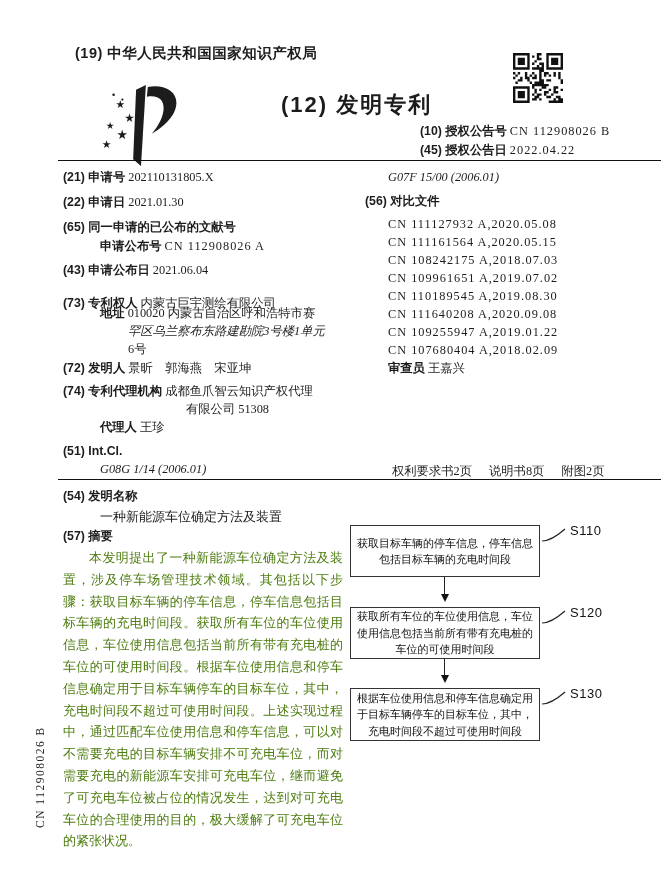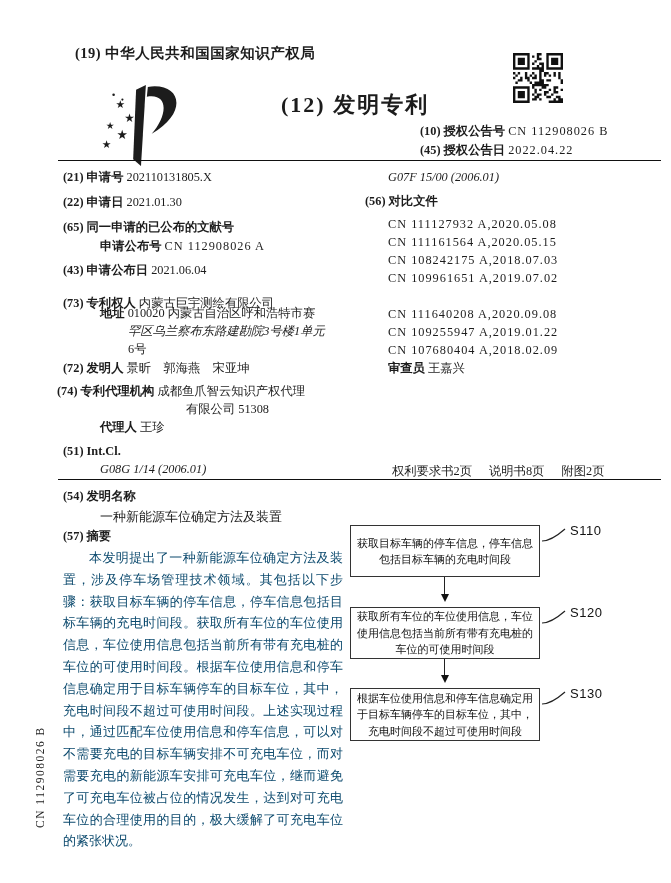--- a/index.html
+++ b/index.html
@@ -2,32 +2,32 @@
 <html><head>
 <meta charset="utf-8">
 <style>
   html,body{margin:0;padding:0;background:#e8e8e8;}
   .page{
     position:relative;width:671px;height:883px;background:#ffffff;
     font-family:"Liberation Serif","DejaVu Serif",serif;color:#1c1c1c;
     overflow:hidden;margin:0 auto;
   }
   .abs{position:absolute;}
-  .lbl{font-family:Liberation Serif, serif;font-weight:700;}
+  .lbl{font-family:Liberation Sans, sans-serif;font-weight:700;}
   .val{font-family:"Liberation Serif","DejaVu Serif",serif;font-weight:400;}
   .ital{font-style:italic;}
   .row{font-size:12.3px;line-height:15px;white-space:nowrap;}
   .code{letter-spacing:1px;}
   .divider{border-top:1.6px solid #111;height:0;}
   .office{font-size:14.5px;letter-spacing:0.5px;}
   .kind{font-size:22px;letter-spacing:2px;}
   .publine{font-size:12.3px;white-space:nowrap;}
   .abstract{
     width:280px;font-size:13px;line-height:21.8px;text-align:justify;
-    text-indent:2em;color:#0c4a6e;
+    text-indent:2em;color:#4d7c0f;
   }
   .fc-box{
     position:absolute;border:1px solid #333;background:#fff;
     font-size:11px;line-height:16.5px;text-align:center;
     display:flex;align-items:center;justify-content:center;
     padding:1px 3px;box-sizing:border-box;color:#111;
   }
   .fc-label{
     position:absolute;font-family:"Liberation Sans","DejaVu Sans",sans-serif;
     font-size:13px;color:#111;letter-spacing:0.5px;
@@ -114,21 +114,21 @@
   <div class="abs row" style="left:128px;top:324px;font-style:italic;">
     <span class="val">罕区乌兰察布东路建勘院3号楼1单元</span>
   </div>
   <div class="abs row" style="left:128px;top:342px;">
     <span class="val">6号</span>
   </div>
   <div class="abs row" style="left:63px;top:361px;">
     <span class="lbl">(72) 发明人</span>
     <span class="val">景昕　郭海燕　宋亚坤</span>
   </div>
-  <div class="abs row" style="left:57px;top:384px;">
+  <div class="abs row" style="left:63px;top:384px;">
     <span class="lbl">(74) 专利代理机构</span>
     <span class="val">成都鱼爪智云知识产权代理</span>
   </div>
   <div class="abs row" style="left:186px;top:402px;">
     <span class="val">有限公司 51308</span>
   </div>
   <div class="abs row" style="left:100px;top:420px;">
     <span class="lbl">代理人</span>
     <span class="val">王珍</span>
   </div>
@@ -142,20 +142,21 @@
   <div class="abs row ital" style="left:388px;top:170px;">
     <span class="val ital">G07F 15/00 (2006.01)</span>
   </div>
   <div class="abs row" style="left:365px;top:194px;">
     <span class="lbl">(56) 对比文件</span>
   </div>
   <div class="abs row code" style="left:388px;top:217px;">CN 111127932 A,2020.05.08</div>
   <div class="abs row code" style="left:388px;top:235px;">CN 111161564 A,2020.05.15</div>
   <div class="abs row code" style="left:388px;top:253px;">CN 108242175 A,2018.07.03</div>
   <div class="abs row code" style="left:388px;top:271px;">CN 109961651 A,2019.07.02</div>
+  <div class="abs row code" style="left:388px;top:289px;">CN 110189545 A,2019.08.30</div>
   <div class="abs row code" style="left:388px;top:307px;">CN 111640208 A,2020.09.08</div>
   <div class="abs row code" style="left:388px;top:325px;">CN 109255947 A,2019.01.22</div>
   <div class="abs row code" style="left:388px;top:343px;">CN 107680404 A,2018.02.09</div>
   <div class="abs row" style="left:388px;top:361px;">
     <span class="lbl">审查员</span>
     <span class="val">王嘉兴</span>
   </div>
   <div class="abs row" style="left:392px;top:464px;">
     <span class="val pages-item">权利要求书2页</span>
     <span class="val pages-item">说明书8页</span>

